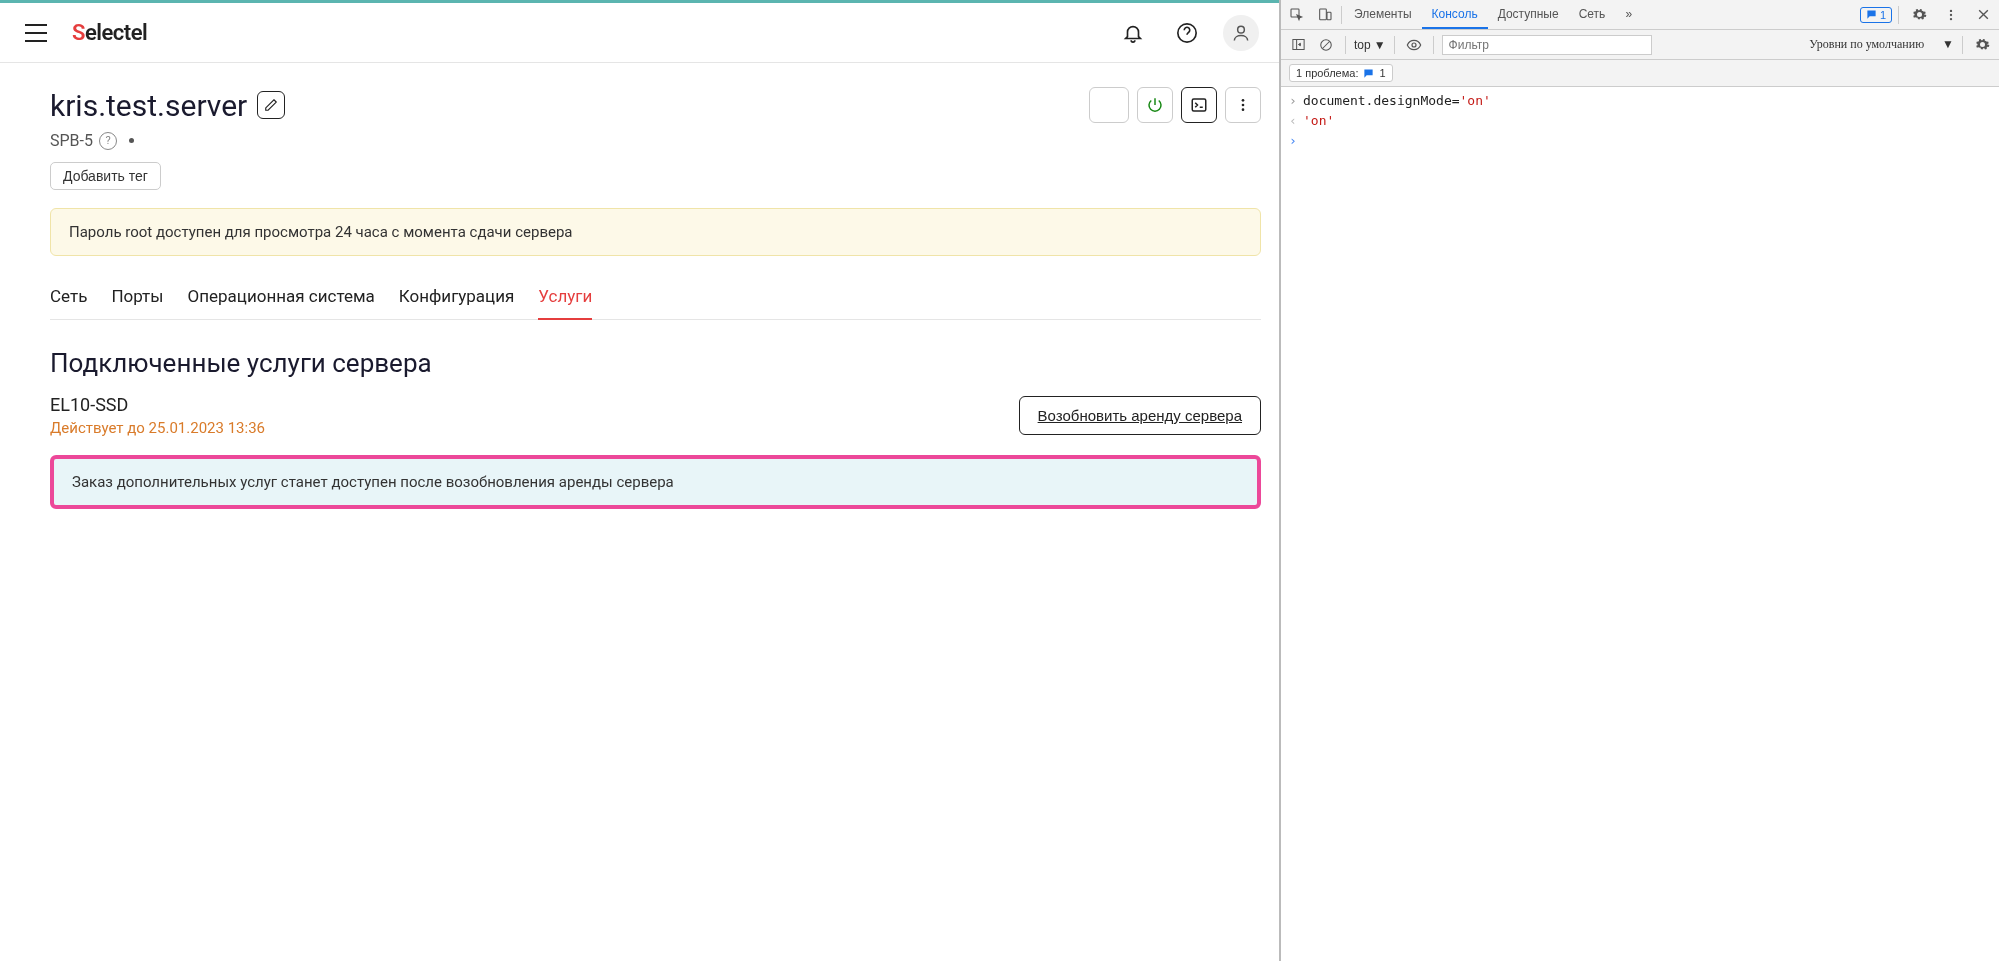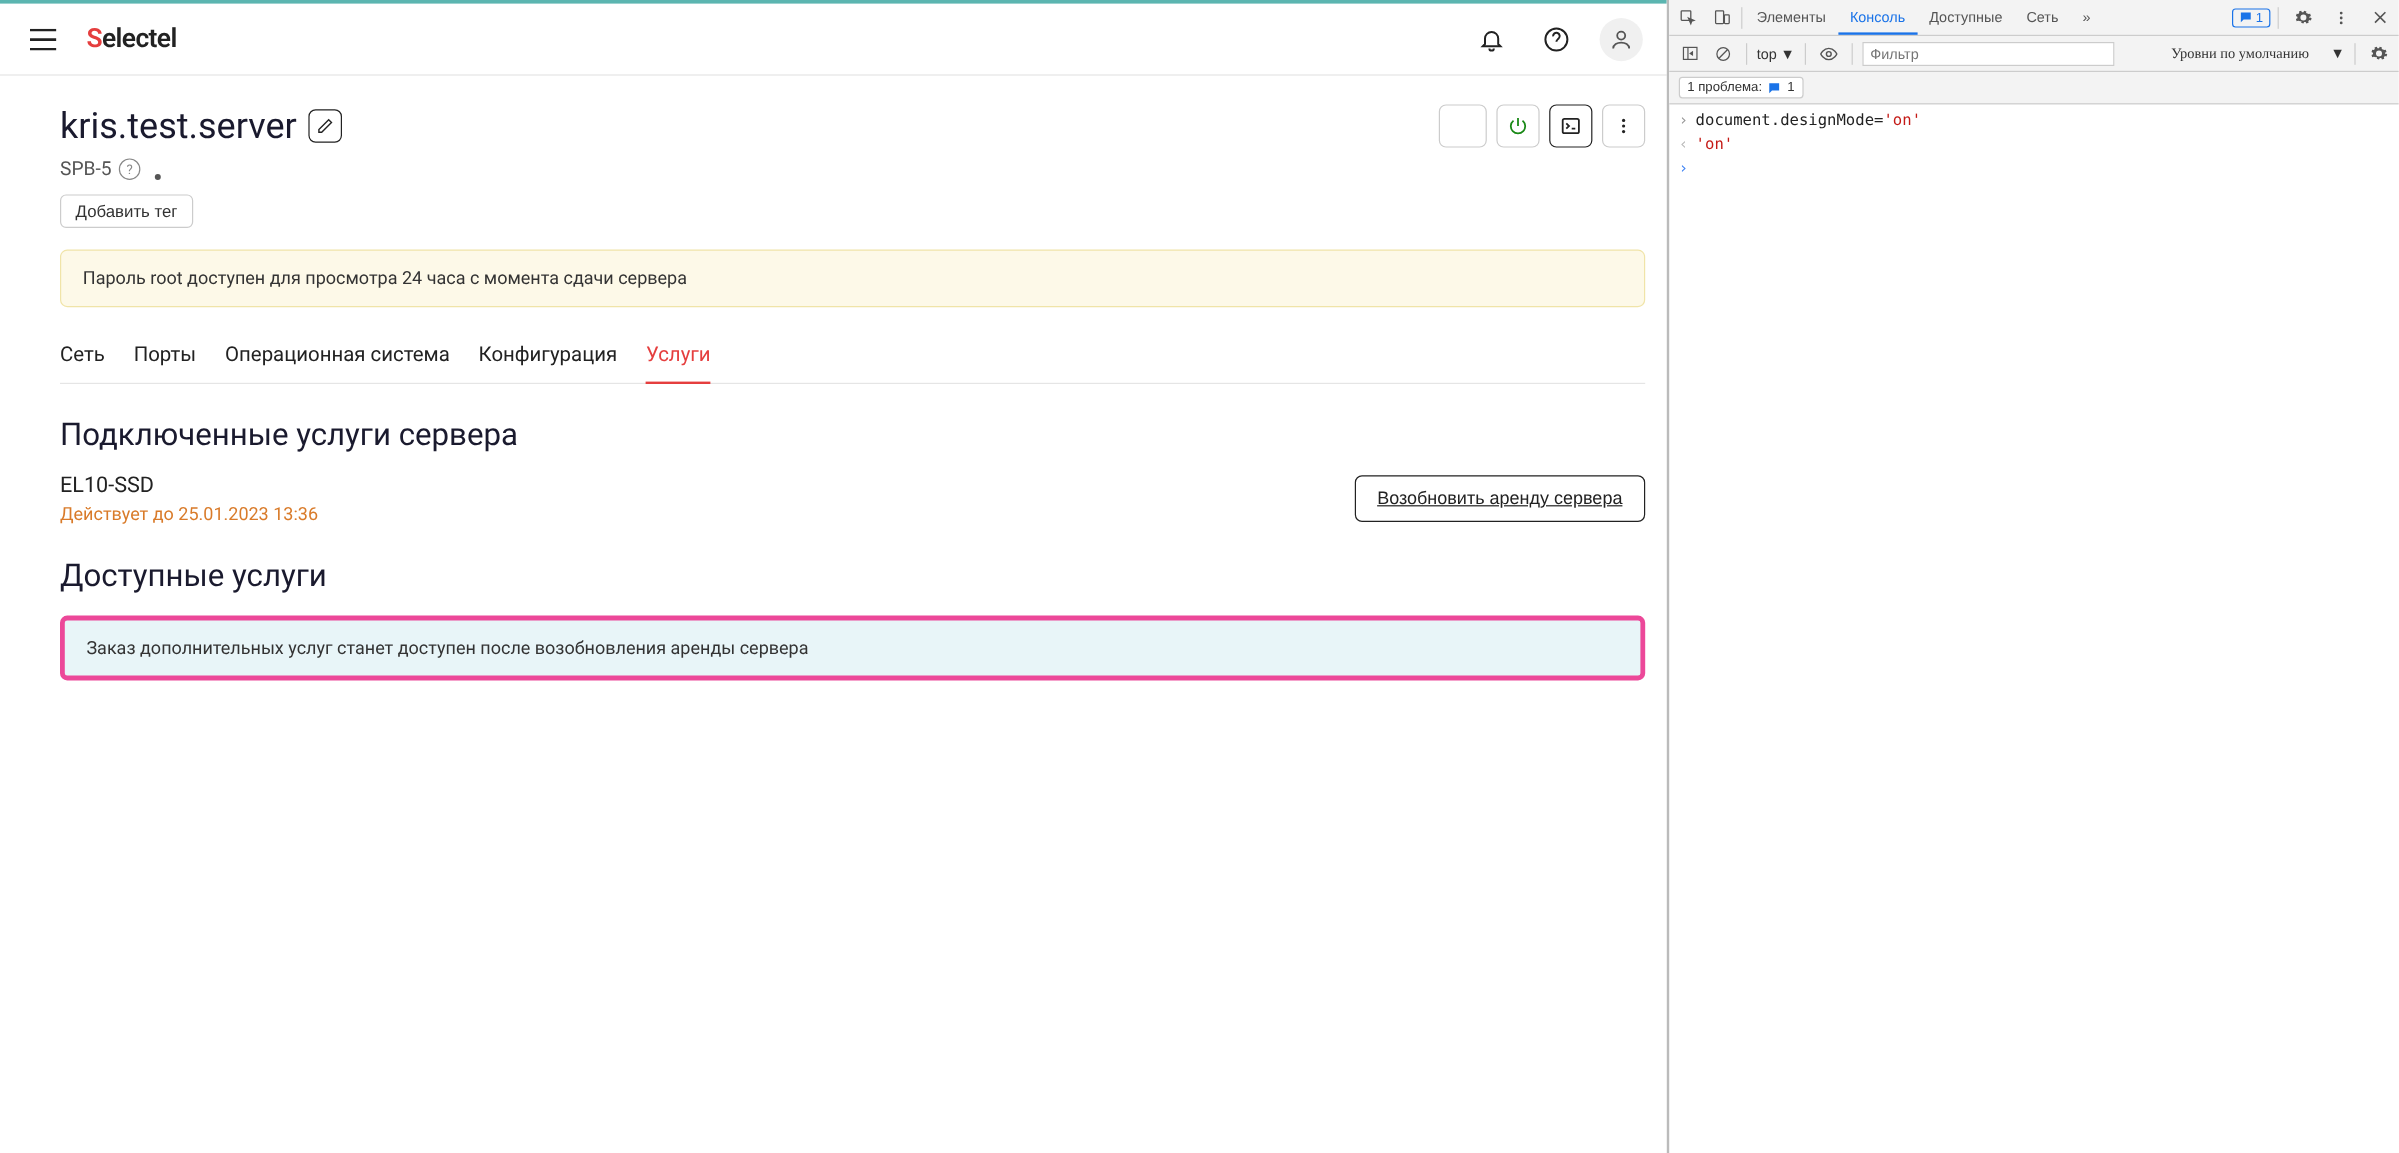--- a/index.html
+++ b/index.html
@@ -16,38 +16,38 @@
 .header-icon.avatar { background: #f0f0f0; }
 .content { padding: 24px 18px; overflow-y: auto; flex: 1; margin-left: 32px; }
 .title-row { display: flex; align-items: center; gap: 10px; }
 .page-title { font-size: 30px; font-weight: 400; color: #1a1a2e; }
 .edit-btn { width: 28px; height: 28px; border: 1.5px solid #222; border-radius: 6px; display: flex; align-items: center; justify-content: center; cursor: pointer; }
 .title-spacer { flex: 1; }
 .action-btns { display: flex; gap: 8px; }
 .action-btn { height: 36px; min-width: 36px; border: 1px solid #ccc; border-radius: 6px; background: #fff; display: flex; align-items: center; justify-content: center; cursor: pointer; padding: 0 8px; }
 .action-btn.power { color: #1a8917; }
 .action-btn.console { border-color: #222; border-width: 1.5px; }
-.subtitle-row { display: flex; align-items: flex-end; gap: 6px; margin-top: 8px; color: #555; font-size: 16px; }
+.subtitle-row { display: flex; align-items: center; gap: 6px; margin-top: 8px; color: #555; font-size: 16px; }
 .help-circle { width: 18px; height: 18px; border: 1.5px solid #888; border-radius: 50%; display: inline-flex; align-items: center; justify-content: center; font-size: 11px; color: #888; }
 .dot { width: 5px; height: 5px; background: #555; border-radius: 50%; margin-left: 6px; }
 .tag-btn { margin-top: 12px; padding: 5px 12px; border: 1px solid #ccc; border-radius: 5px; background: #fff; font-size: 14px; cursor: pointer; color: #333; }
 .alert { margin-top: 18px; padding: 14px 18px; border: 1px solid #f0e4a8; background: #fdf9e8; border-radius: 6px; font-size: 15px; color: #333; }
 .alert-info { margin-top: 18px; padding: 14px 18px; border: 4px solid #ec4899; background: #e8f5f8; border-radius: 6px; font-size: 15px; color: #333; }
 .tabs { display: flex; gap: 24px; margin-top: 22px; border-bottom: 1px solid #e5e5e5; }
 .tab { padding: 8px 0 12px 0; font-size: 17px; color: #222; cursor: pointer; border-bottom: 2px solid transparent; margin-bottom: -1px; }
 .tab.active { color: #e53e3e; border-bottom-color: #e53e3e; }
 .section-title { font-size: 26px; font-weight: 400; color: #1a1a2e; margin-top: 28px; }
 .service-row { display: flex; align-items: center; margin-top: 16px; }
 .service-info { flex: 1; }
 .service-name { font-size: 18px; color: #222; }
 .service-expire { font-size: 15px; color: #d97b2a; margin-top: 4px; }
 .renew-btn { padding: 10px 18px; border: 1.5px solid #222; border-radius: 6px; background: #fff; font-size: 15px; cursor: pointer; color: #222; text-decoration: underline; }
 
 
-.devtools { width: 610px; border-left: 2px solid #bbb; display: flex; flex-direction: column; background: #fff; font-size: 12px; font-family: "Segoe UI", Arial, sans-serif; }
+.devtools { width: 720px; border-left: 2px solid #bbb; display: flex; flex-direction: column; background: #fff; font-size: 12px; font-family: "Segoe UI", Arial, sans-serif; }
 .dt-tabs { height: 30px; display: flex; align-items: center; border-bottom: 1px solid #ccc; background: #f3f3f3; padding: 0 2px; }
 .dt-tab-icon { width: 28px; height: 28px; display: flex; align-items: center; justify-content: center; cursor: pointer; color: #555; }
 .dt-sep { width: 1px; height: 18px; background: #ccc; margin: 0 2px; }
 .dt-tab { padding: 6px 10px; cursor: pointer; color: #555; border-bottom: 2px solid transparent; }
 .dt-tab.active { color: #1a73e8; border-bottom-color: #1a73e8; }
 .dt-tabs-right { margin-left: auto; display: flex; align-items: center; gap: 4px; }
 .dt-badge { display: flex; align-items: center; gap: 3px; padding: 1px 5px; border: 1px solid #1a73e8; border-radius: 3px; color: #1a73e8; font-size: 11px; }
 .dt-toolbar { height: 30px; display: flex; align-items: center; border-bottom: 1px solid #ccc; background: #f3f3f3; padding: 0 6px; gap: 6px; }
 .dt-tool { width: 22px; height: 22px; display: flex; align-items: center; justify-content: center; cursor: pointer; color: #555; }
 .dt-select { font-size: 12px; color: #333; cursor: pointer; display: flex; align-items: center; gap: 3px; }
@@ -154,21 +154,20 @@
 
     <h2 class="section-title">Подключенные услуги сервера</h2>
     <div class="service-row">
       <div class="service-info">
         <div class="service-name">EL10-SSD</div>
         <div class="service-expire">Действует до 25.01.2023 13:36</div>
       </div>
       <button class="renew-btn">Возобновить аренду сервера</button>
     </div>
 
-    <h2 class="section-title">Доступные услуги</h2>
     <div class="alert-info">Заказ дополнительных услуг станет доступен после возобновления аренды сервера</div>
   </div>
 </div>
 
 <div class="devtools">
   <div class="dt-tabs">
     <div class="dt-tab-icon">
       <svg width="16" height="16" viewBox="0 0 24 24" fill="none" stroke="#555" stroke-width="1.6">
           <rect x="3" y="3" width="12" height="12" rx="1"></rect>
           <path d="M12 12l7 3-3 1-1 3-3-7z" fill="#555"></path>

